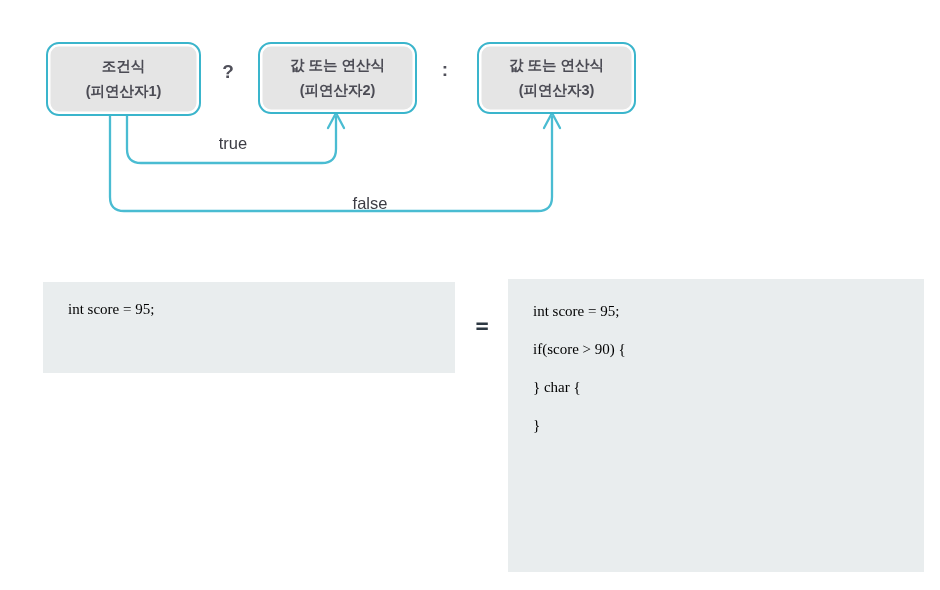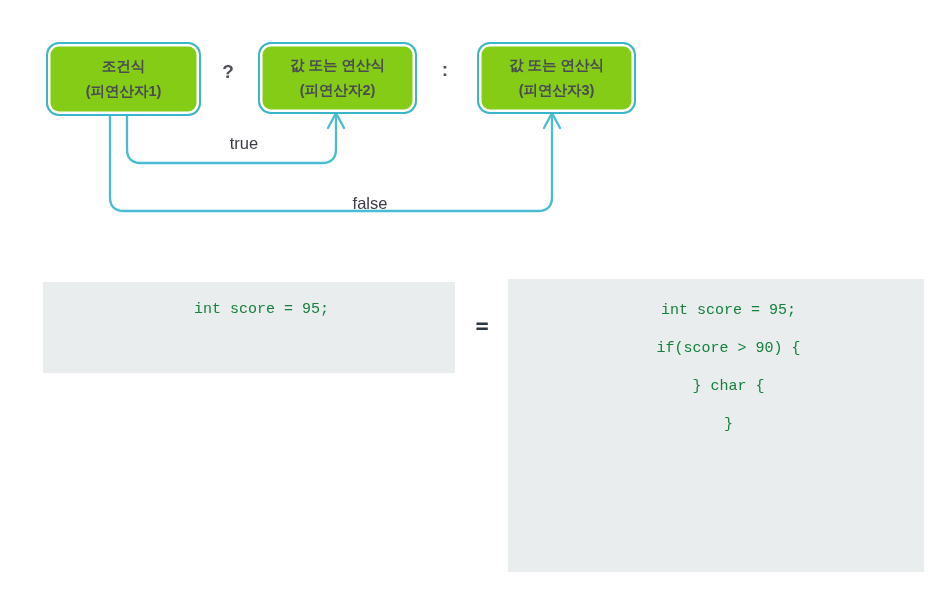--- a/index.html
+++ b/index.html
@@ -2,38 +2,38 @@
 <html><head>
 <meta charset="utf-8">
 <style>
   html,body{margin:0;padding:0;background:#ffffff;}
   .canvas{
     position:relative;width:940px;height:590px;background:#ffffff;overflow:hidden;
     font-family:"Liberation Sans","DejaVu Sans",sans-serif;
   }
   .box{
     position:absolute;
-    background:#84cc16;
+    background:#e5e5e5;
     border:2.5px solid #3ab5cc;
     border-radius:13px;
     box-shadow:inset 0 0 0 2.5px #ffffff;
     display:flex;flex-direction:column;align-items:center;justify-content:center;
     text-align:center;color:#4b4b54;font-size:14.5px;line-height:25px;font-weight:bold;
   }
   .op{
     position:absolute;color:#50505a;font-size:19px;font-weight:bold;text-align:center;
   }
   .flowlabel{
     position:absolute;color:#3c3c44;font-size:16.5px;text-align:center;
   }
   .arrows{position:absolute;left:0;top:0;}
   .codeblock{
     position:absolute;background:#e9edee;
-    font-family:Liberation Mono, monospace;
-    font-size:15px;color:#15803d;white-space:pre;box-sizing:border-box;text-align:center;
+    font-family:Liberation Serif, serif;
+    font-size:15px;color:#000000;white-space:pre;box-sizing:border-box;
   }
   .codeblock .code-line{white-space:pre;}
   .cb-left{left:43px;top:282px;width:412px;height:91px;padding:9px 0 0 25px;line-height:37px;}
   .cb-right{left:508px;top:279px;width:416px;height:293px;padding:13px 0 0 25px;line-height:38px;}
   .equals{
     position:absolute;left:455px;top:313px;width:54px;text-align:center;
     color:#2d3842;font-size:22px;font-weight:bold;
     font-family:"DejaVu Sans Mono","Liberation Mono",monospace;
   }
 </style>
@@ -63,21 +63,21 @@
     <div>(피연산자2)</div>
   </div>
 
   <div class="op" style="left:413px;top:59px;width:64px;">:</div>
 
   <div class="box" style="left:477px;top:42px;width:155px;height:68px;">
     <div>값 또는 연산식</div>
     <div>(피연산자3)</div>
   </div>
 
-  <div class="flowlabel" style="left:204px;top:134px;width:80px;">true</div>
+  <div class="flowlabel" style="left:193px;top:134px;width:80px;">true</div>
   <div class="flowlabel" style="left:330px;top:194px;width:80px;">false</div>
 
   <div class="codeblock cb-left"><div class="code-line">int score = 95;</div></div>
 
   <div class="equals">=</div>
 
   <div class="codeblock cb-right"><div class="code-line">int score = 95;</div><div class="code-line">if(score &gt; 90) {</div><div class="code-line">} char {</div><div class="code-line">}</div></div>
 
 </div>
 

